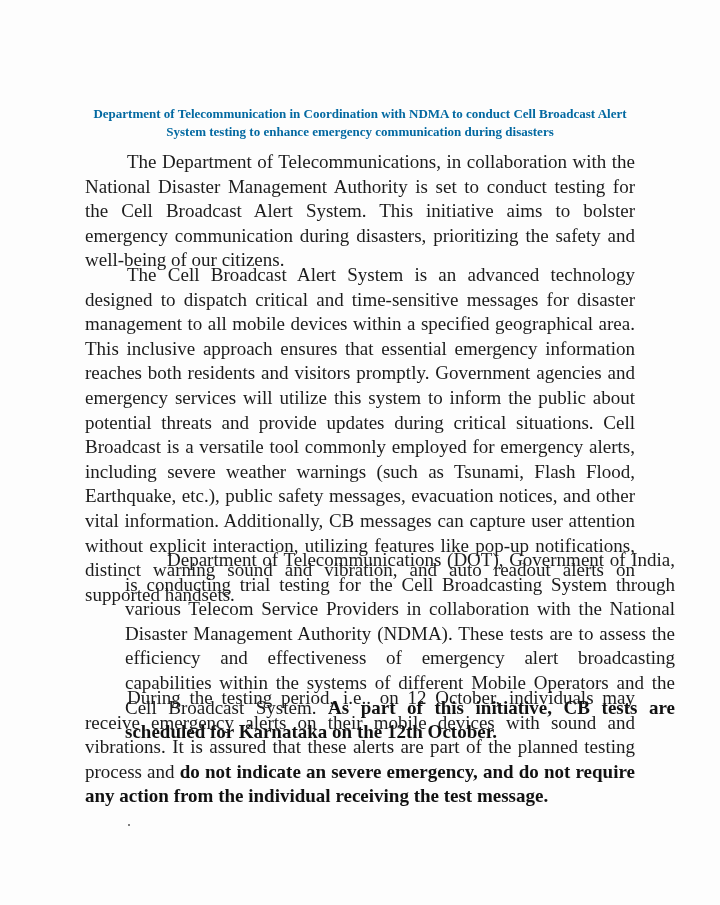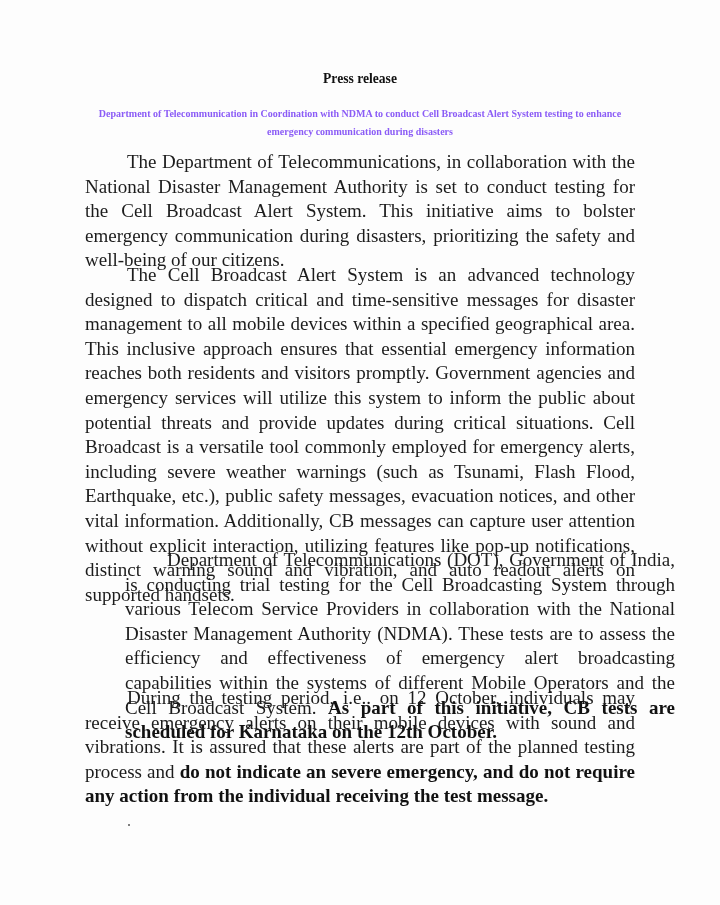--- a/index.html
+++ b/index.html
@@ -32,23 +32,23 @@
       top: 71px;
       color: #111;
     }
     .title {
       position: absolute;
       left: 84px;
       width: 552px;
       top: 105px;
       text-align: center;
       font-weight: bold;
-      font-size: 10px;
+      font-size: 13px;
       line-height: 18px;
-      color: #8b5cf6;
+      color: #0369a1;
     }
     .para {
       position: absolute;
       left: 85px;
       width: 550px;
       font-size: 19px;
       line-height: 24.6px;
       text-align: justify;
       text-indent: 42px;
       color: #1c1c1c;
@@ -66,21 +66,20 @@
       width: 2px;
       height: 2px;
       background: #555;
       border-radius: 1px;
     }
   </style>
 </head>
 <body>
 
 <div class="page">
-  <div class="heading">Press release</div>
   <div class="title">Department of Telecommunication in Coordination with NDMA to conduct Cell Broadcast Alert System testing to enhance emergency communication during disasters</div>
 
   <p class="para p1"><span>The Department of Telecommunications, in collaboration with the National Disaster Management Authority is set to conduct testing for the Cell Broadcast Alert System. This initiative aims to bolster emergency communication during disasters, prioritizing the safety and well-being of our citizens.</span></p>
 
   <p class="para p2"><span>The Cell Broadcast Alert System is an advanced technology designed to dispatch critical and time-sensitive messages for disaster management to all mobile devices within a specified geographical area. This inclusive approach ensures that essential emergency information reaches both residents and visitors promptly. Government agencies and emergency services will utilize this system to inform the public about potential threats and provide updates during critical situations. Cell Broadcast is a versatile tool commonly employed for emergency alerts, including severe weather warnings (such as Tsunami, Flash Flood, Earthquake, etc.), public safety messages, evacuation notices, and other vital information. Additionally, CB messages can capture user attention without explicit interaction, utilizing features like pop-up notifications, distinct warning sound and vibration, and auto readout alerts on supported handsets.</span></p>
 
   <p class="para p3"><span>Department of Telecommunications (DOT), Government of India, is conducting trial testing for the Cell Broadcasting System through various Telecom Service Providers in collaboration with the National Disaster Management Authority (NDMA). These tests are to assess the efficiency and effectiveness of emergency alert broadcasting capabilities within the systems of different Mobile Operators and the Cell Broadcast System. </span><b>As part of this initiative, CB tests are scheduled for Karnataka on the 12th October.</b></p>
 
   <p class="para p4"><span>During the testing period, i.e.. on 12 October, individuals may receive emergency alerts on their mobile devices with sound and vibrations. It is assured that these alerts are part of the planned testing process and </span><b>do not indicate an severe emergency, and do not require any action from the individual receiving the test message.</b></p>
 

